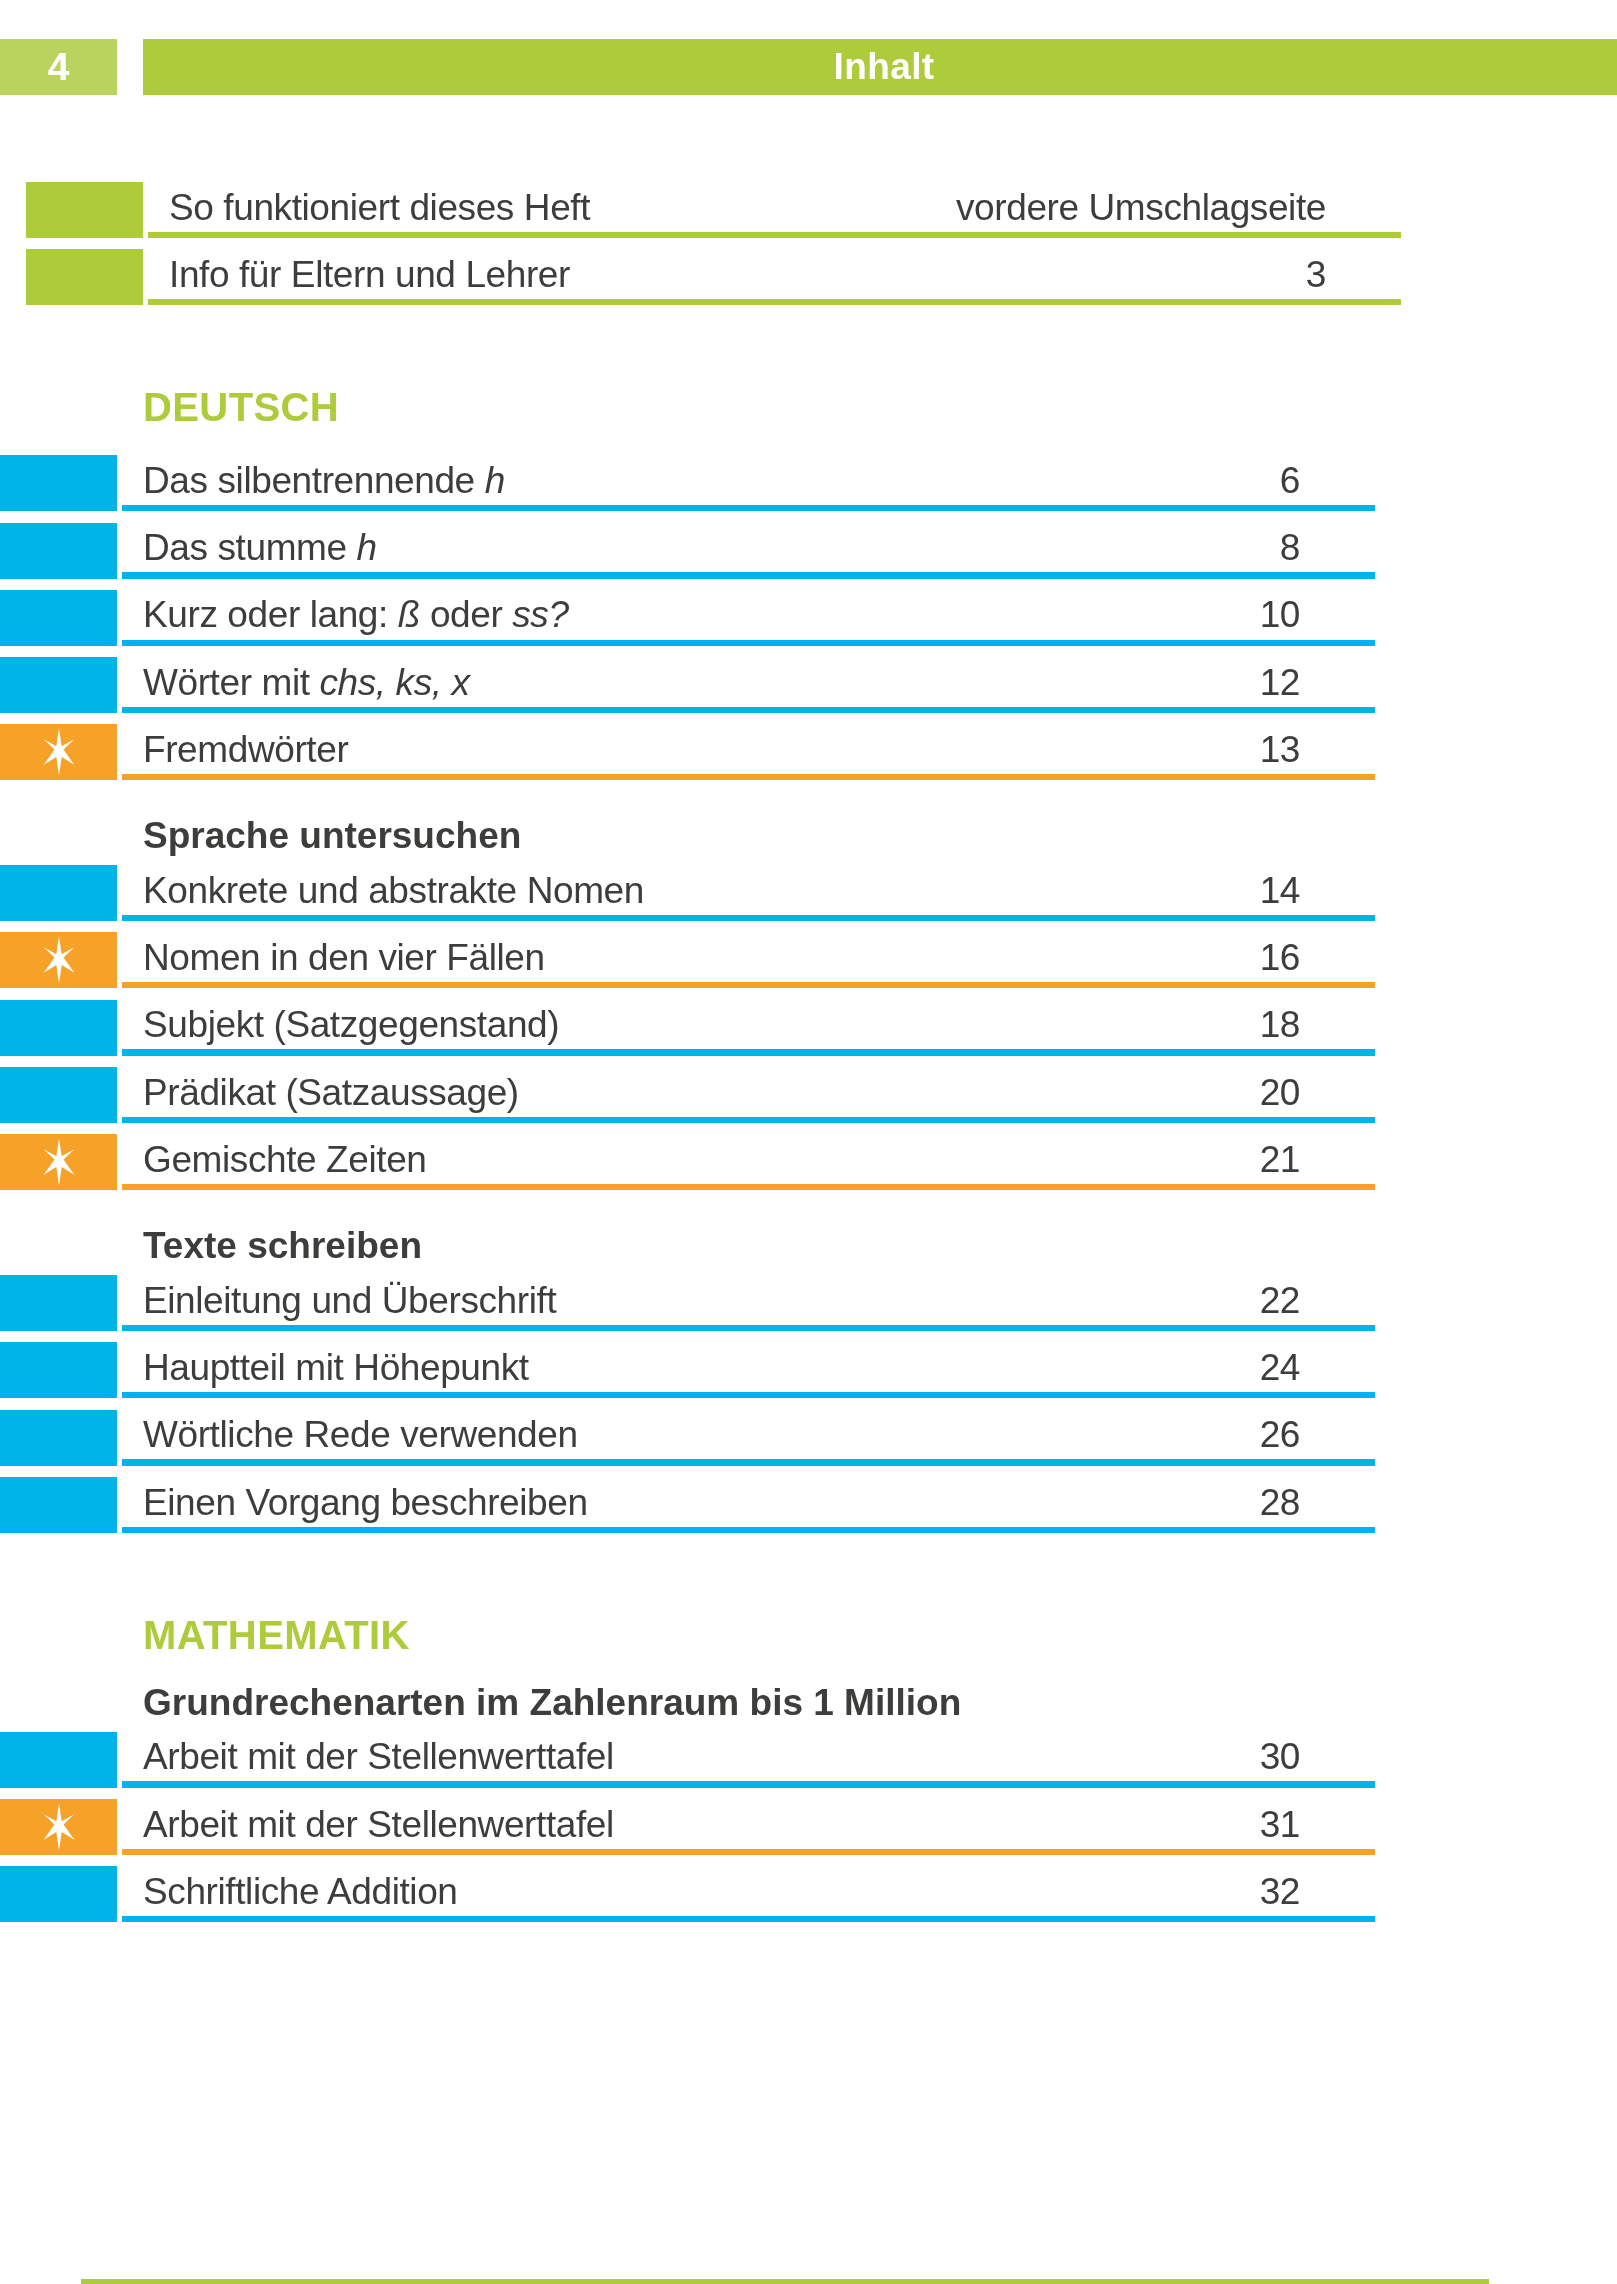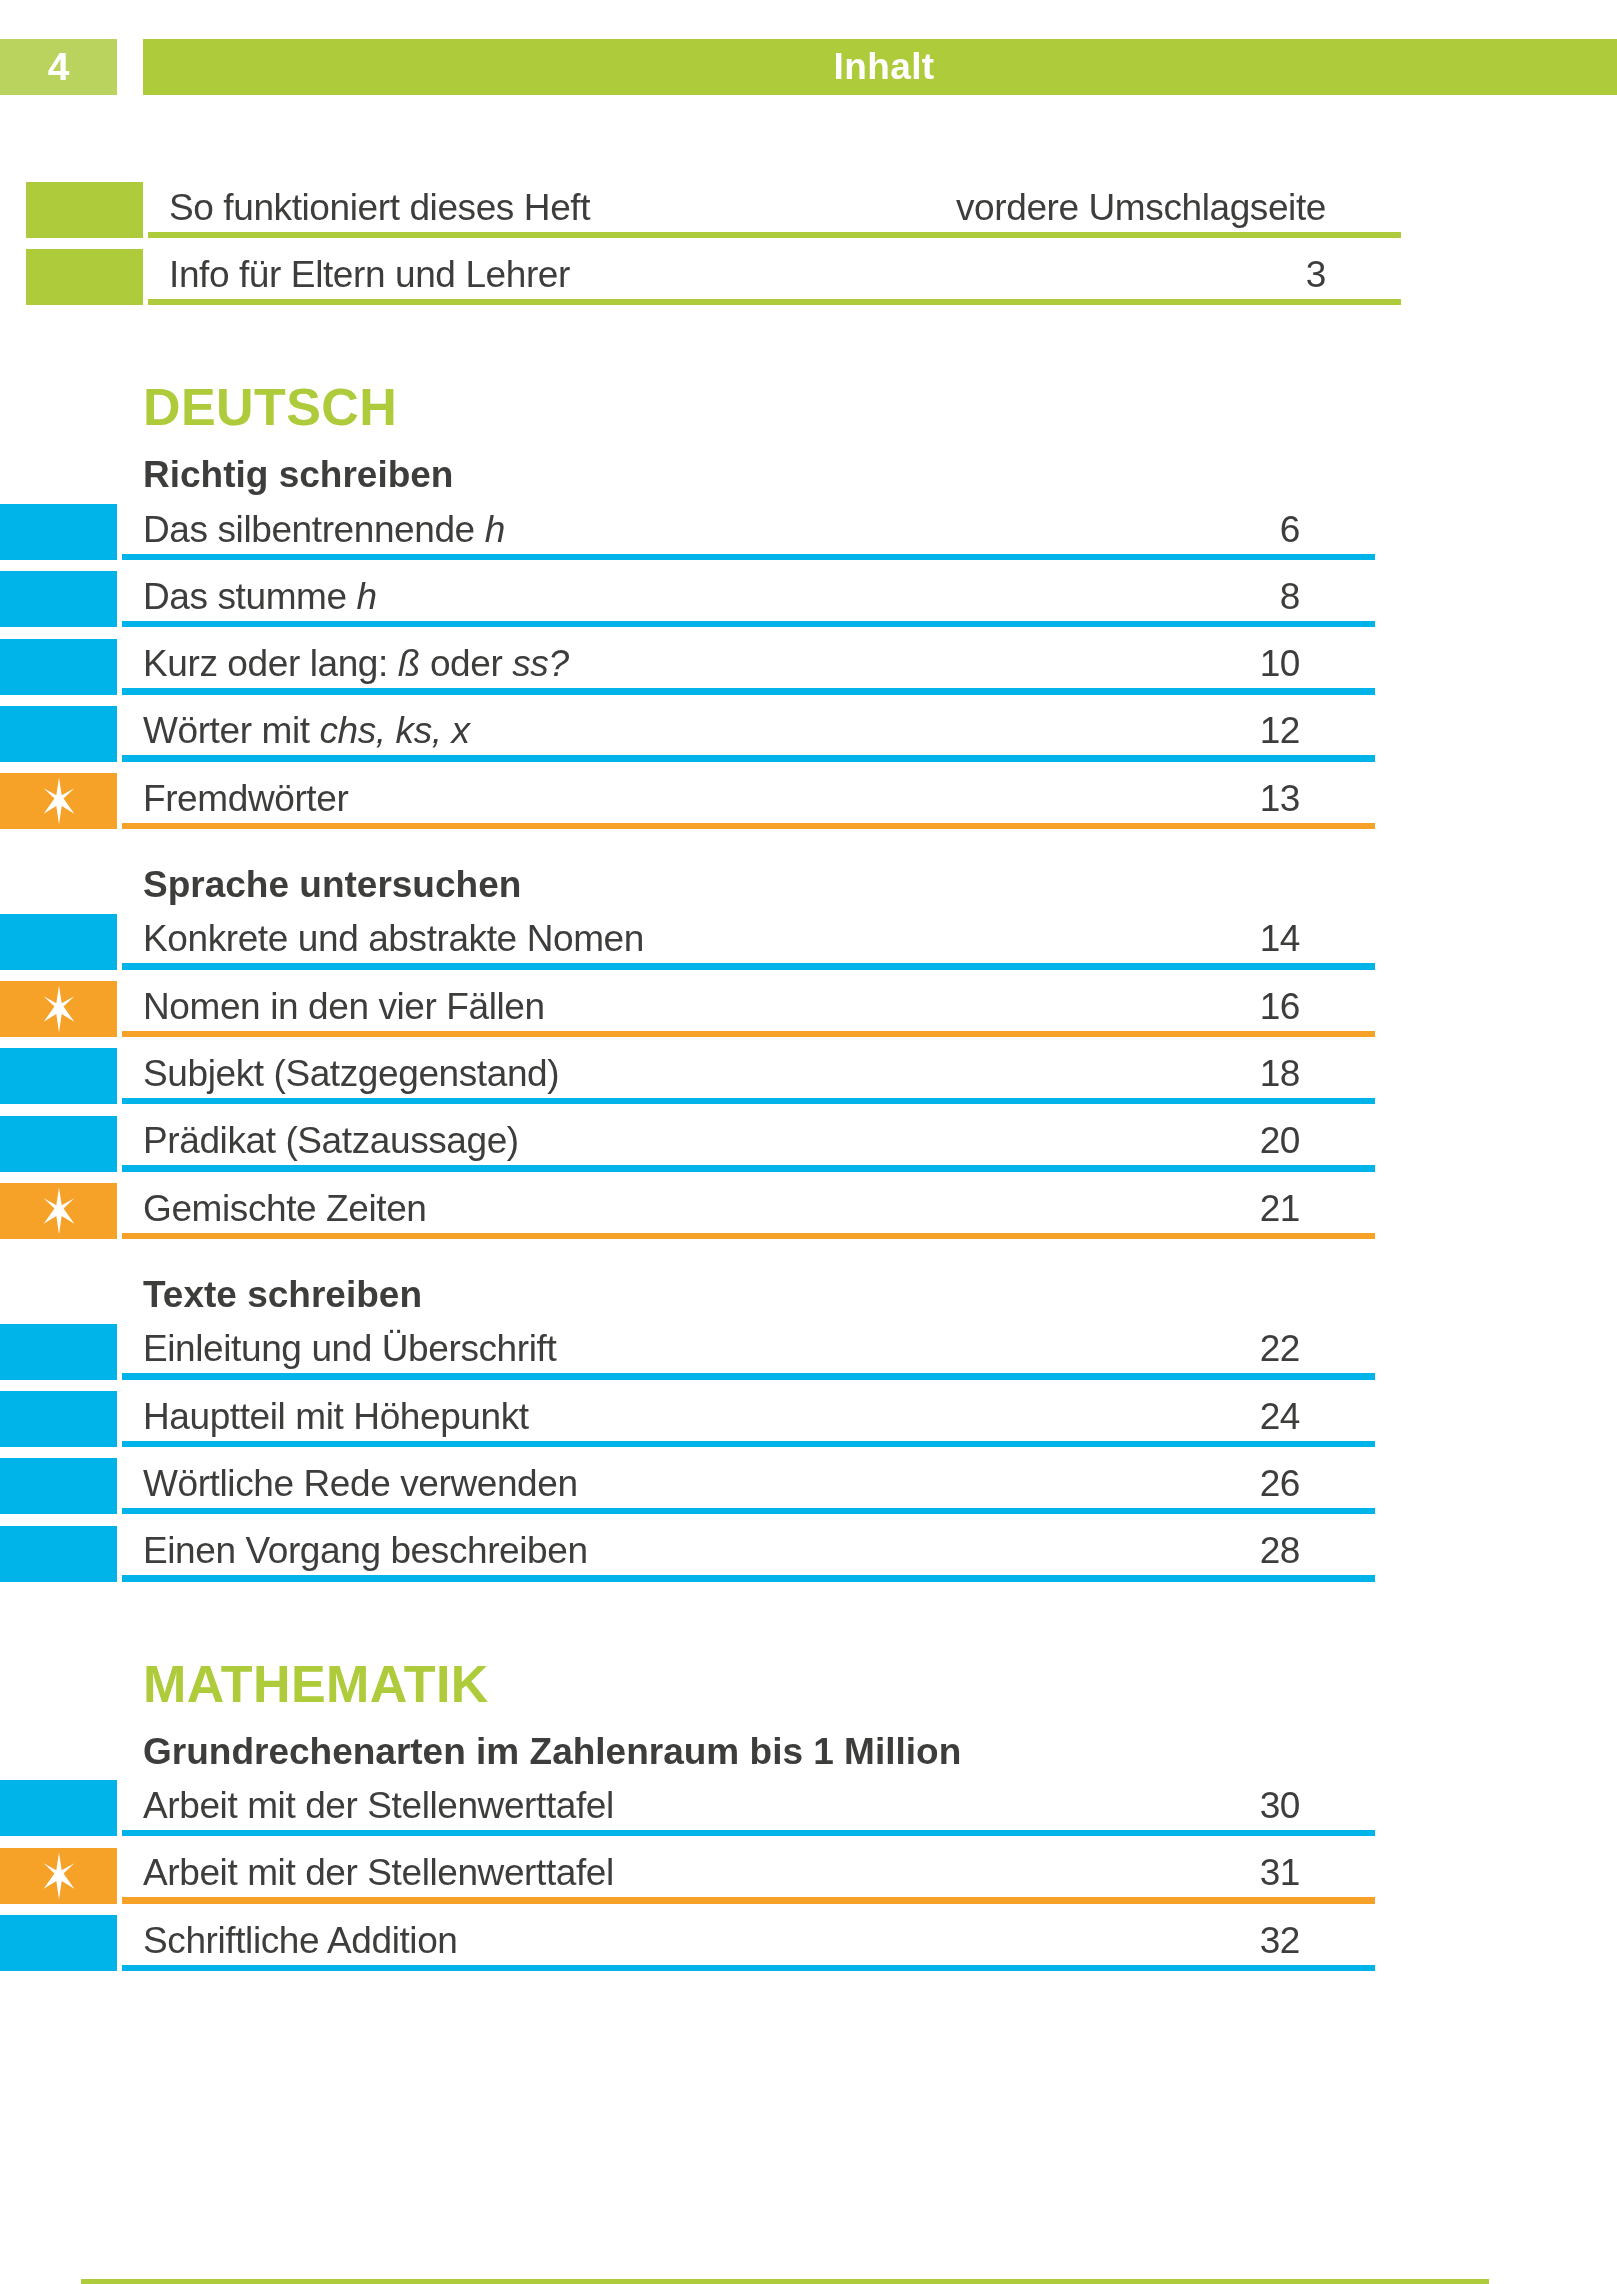--- a/index.html
+++ b/index.html
@@ -41,21 +41,21 @@
   .row-label{
     position:absolute;left:143px;top:1.6px;height:48px;line-height:48px;
     font-size:37px;letter-spacing:-0.4px;white-space:nowrap;
   }
   .row-label .it{font-style:italic;}
   .row-page{
     position:absolute;left:0;top:1.6px;width:1300px;height:48px;line-height:48px;
     text-align:right;font-size:37px;letter-spacing:-0.4px;white-space:nowrap;
   }
   .section-title{
-    margin:81px 0 27px 143px;font-size:52px;line-height:42px;font-weight:bold;
+    margin:81px 0 27px 143px;font-size:40px;line-height:42px;font-weight:bold;
     color:var(--green);letter-spacing:0.4px;
   }
   .group-heading{margin:0 0 9.7px 143px;font-size:37px;line-height:39px;font-weight:bold;}
   .group + .group .group-heading{margin-top:36px;}
   .bottom-edge{
     position:absolute;left:81px;bottom:0;width:1408px;height:4.8px;background:var(--green);
   }
 </style>
 </head>
 <body>
@@ -82,21 +82,20 @@
           <div class="marker green"></div>
           <div class="rule green"></div>
           <div class="row-label"><span>Info für Eltern und Lehrer</span></div>
           <div class="row-page">3</div>
         </div>
       </div>
     <div id="sections">
         <div class="section">
           <div class="section-title">DEUTSCH</div>
           <div class="group">
-            <div class="group-heading">Richtig schreiben</div>
             <div class="row">
               <div class="marker cyan"></div>
               <div class="rule cyan"></div>
               <div class="row-label"><span>Das silbentrennende </span><span class="it">h</span></div>
               <div class="row-page">6</div>
             </div>
             <div class="row">
               <div class="marker cyan"></div>
               <div class="rule cyan"></div>
               <div class="row-label"><span>Das stumme </span><span class="it">h</span></div>

